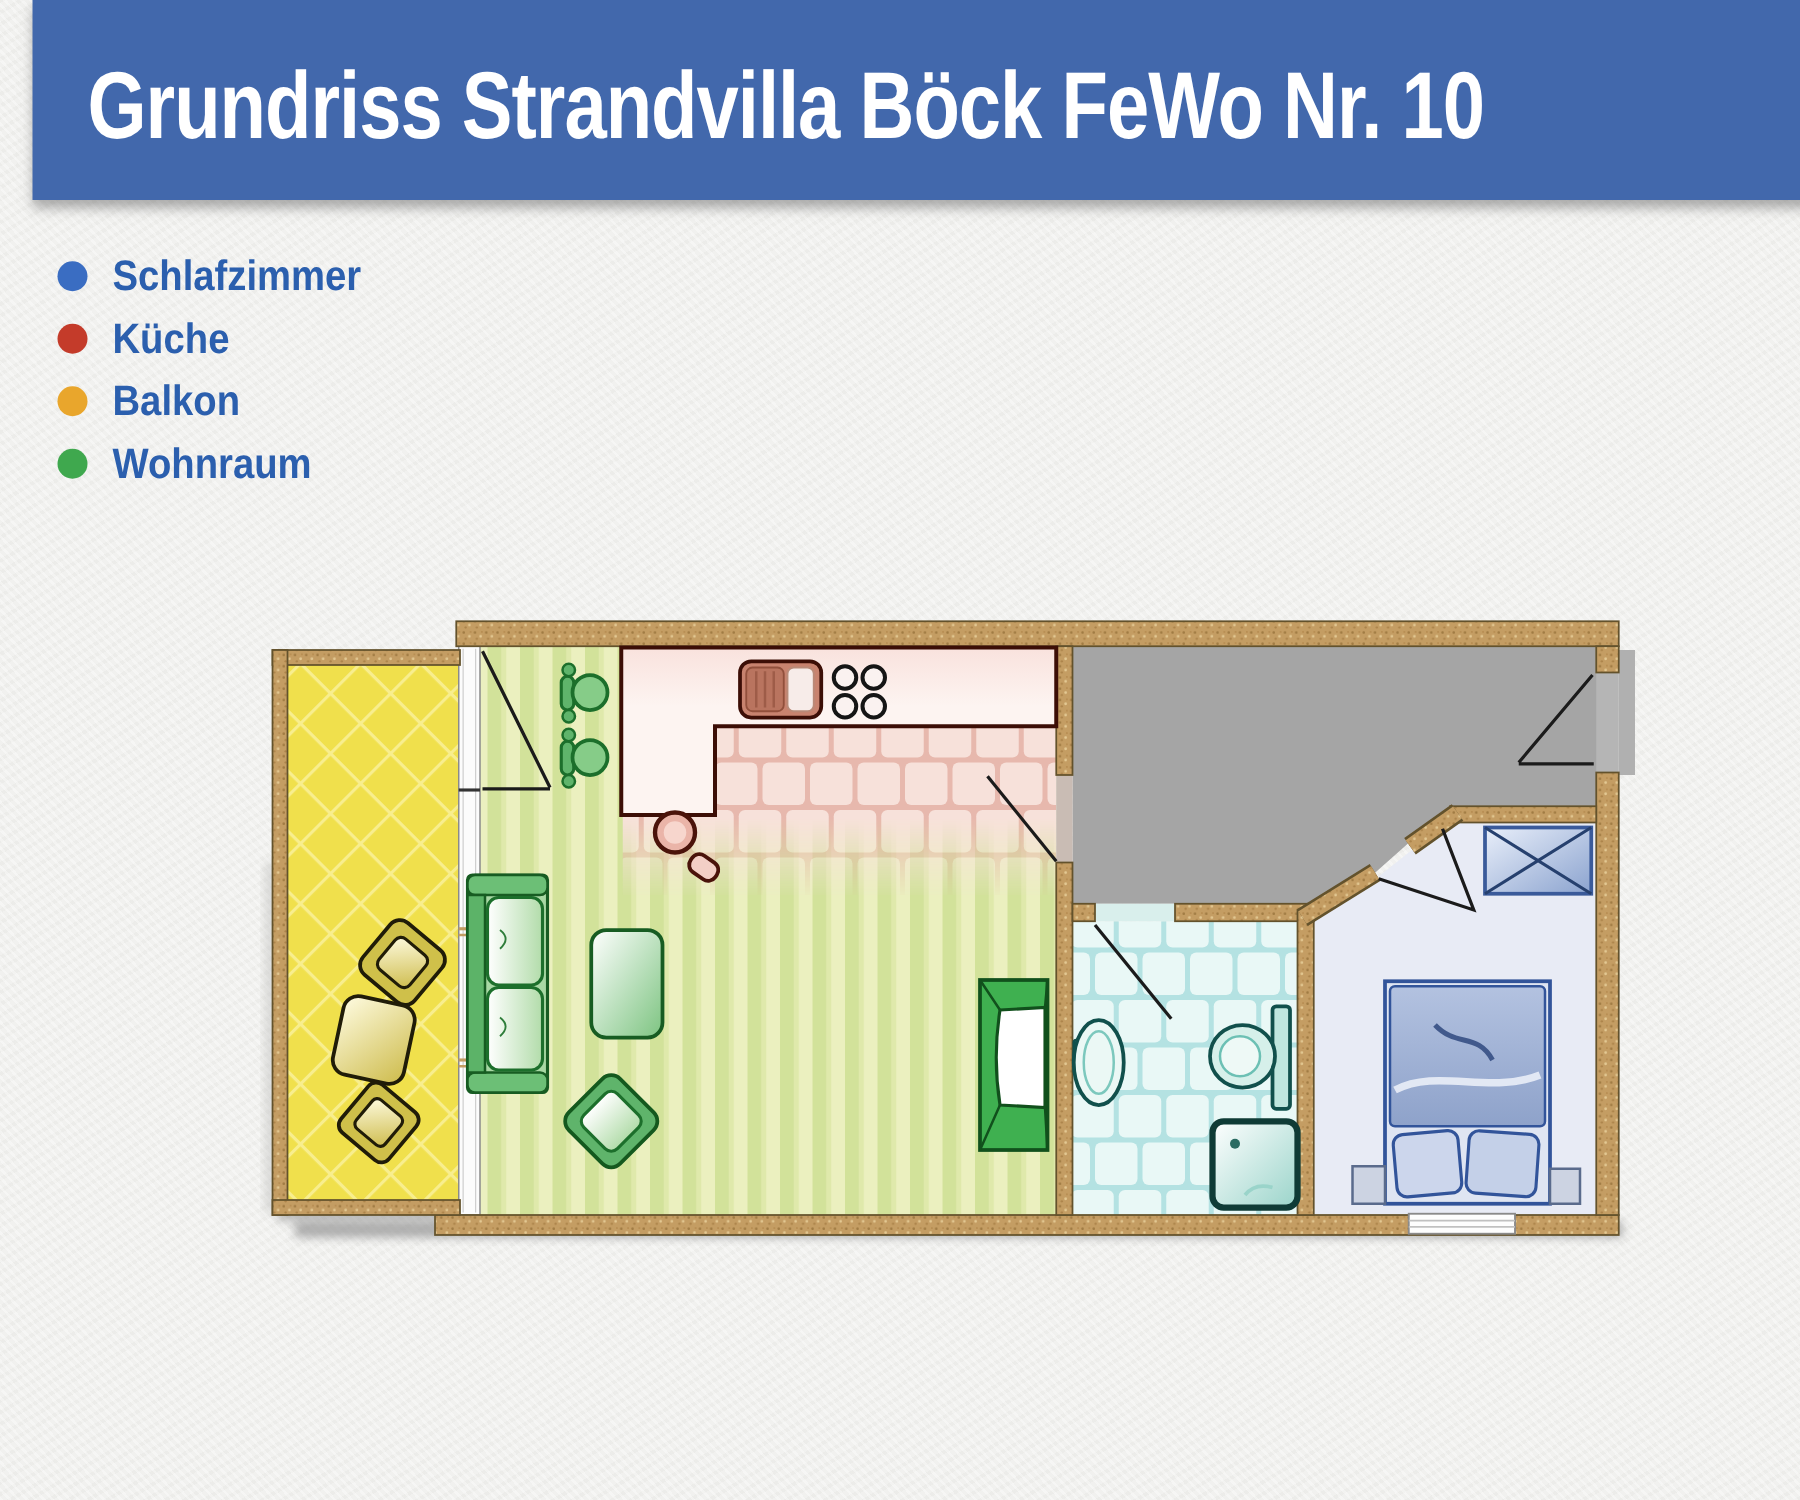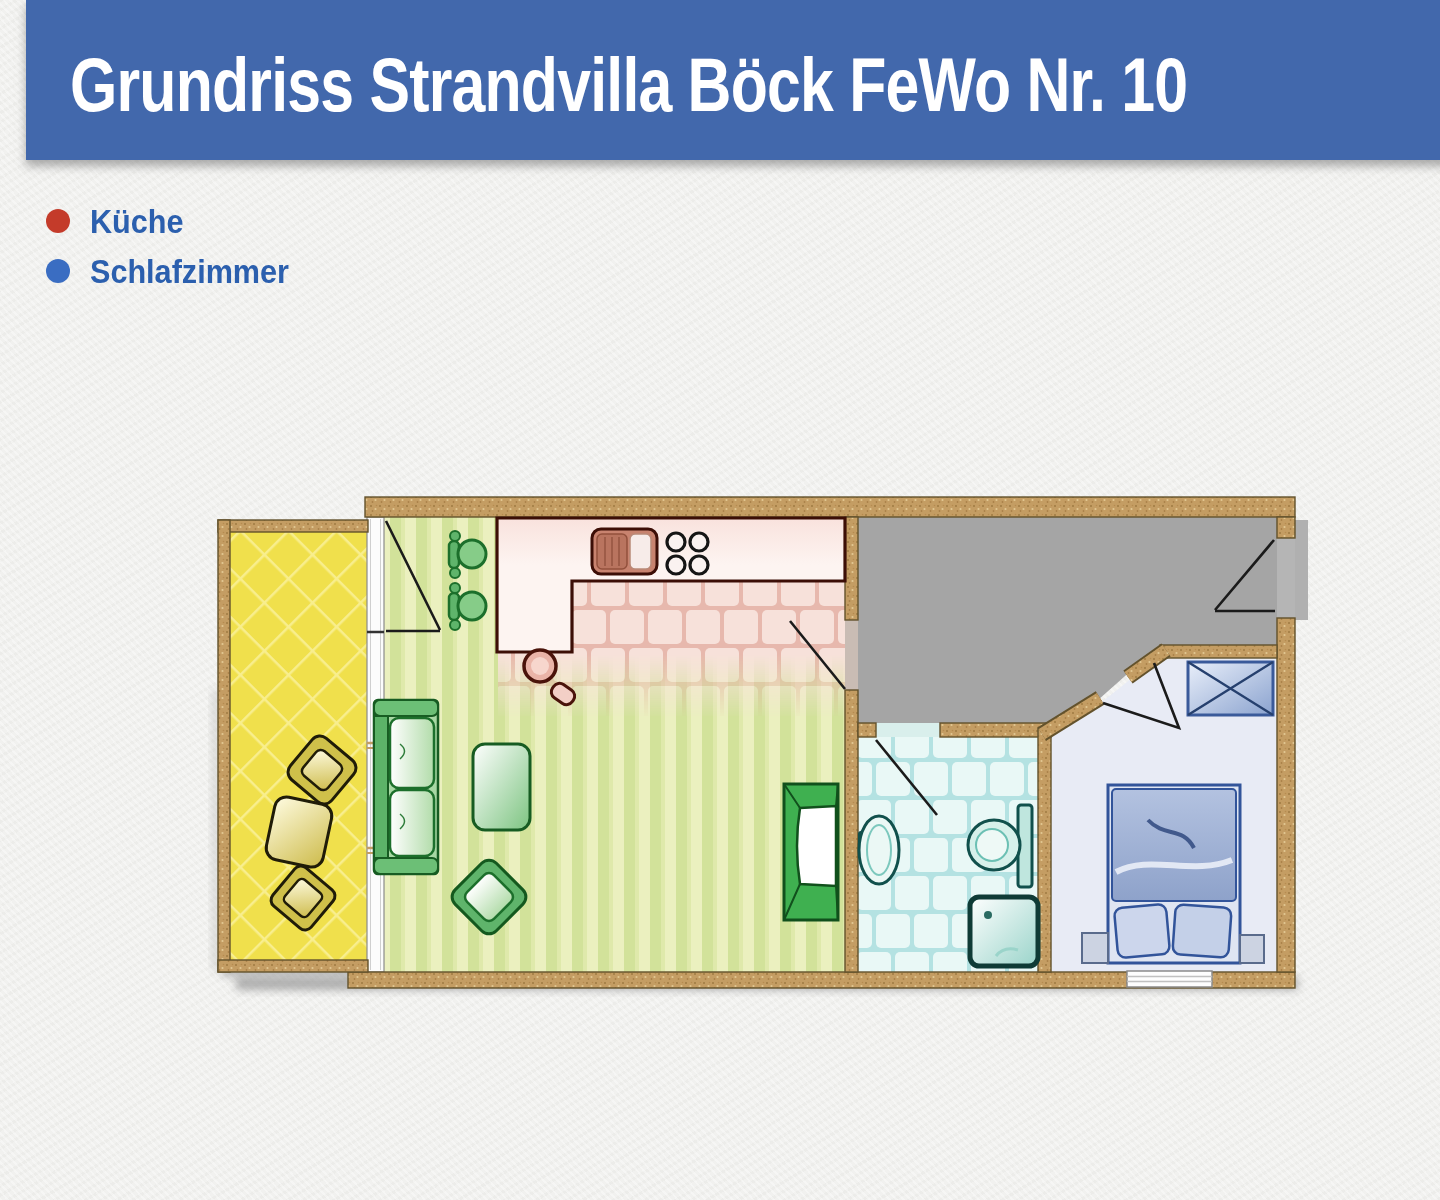--- a/index.html
+++ b/index.html
@@ -42,26 +42,34 @@
 </style>
 </head>
 <body>
 
 <div class="banner">
   <span class="title">Grundriss Strandvilla Böck FeWo Nr. 10</span>
 </div>
 
 <div class="legend">
   <div class="legend-item">
+    <span class="legend-dot" style="background: rgb(58, 109, 194);"></span>
+    <span class="legend-label">Schlafzimmer</span>
+  </div>
+  <div class="legend-item">
     <span class="legend-dot" style="background: rgb(196, 59, 42);"></span>
     <span class="legend-label">Küche</span>
   </div>
   <div class="legend-item">
-    <span class="legend-dot" style="background: rgb(58, 109, 194);"></span>
-    <span class="legend-label">Schlafzimmer</span>
+    <span class="legend-dot" style="background: rgb(233, 166, 44);"></span>
+    <span class="legend-label">Balkon</span>
+  </div>
+  <div class="legend-item">
+    <span class="legend-dot" style="background: rgb(63, 168, 78);"></span>
+    <span class="legend-label">Wohnraum</span>
   </div>
 </div>
 
 <svg class="plan-svg" viewBox="190 480 1140 545" xmlns="http://www.w3.org/2000/svg">
   <defs>
     <pattern id="pWall" width="9" height="9" patternUnits="userSpaceOnUse">
       <rect width="9" height="9" fill="#c49d63"></rect>
       <circle cx="2" cy="2" r="1" fill="#9f7a42"></circle>
       <circle cx="6.5" cy="5" r="1.1" fill="#e3c892"></circle>
       <circle cx="3.5" cy="7" r="0.9" fill="#aa8148"></circle>

